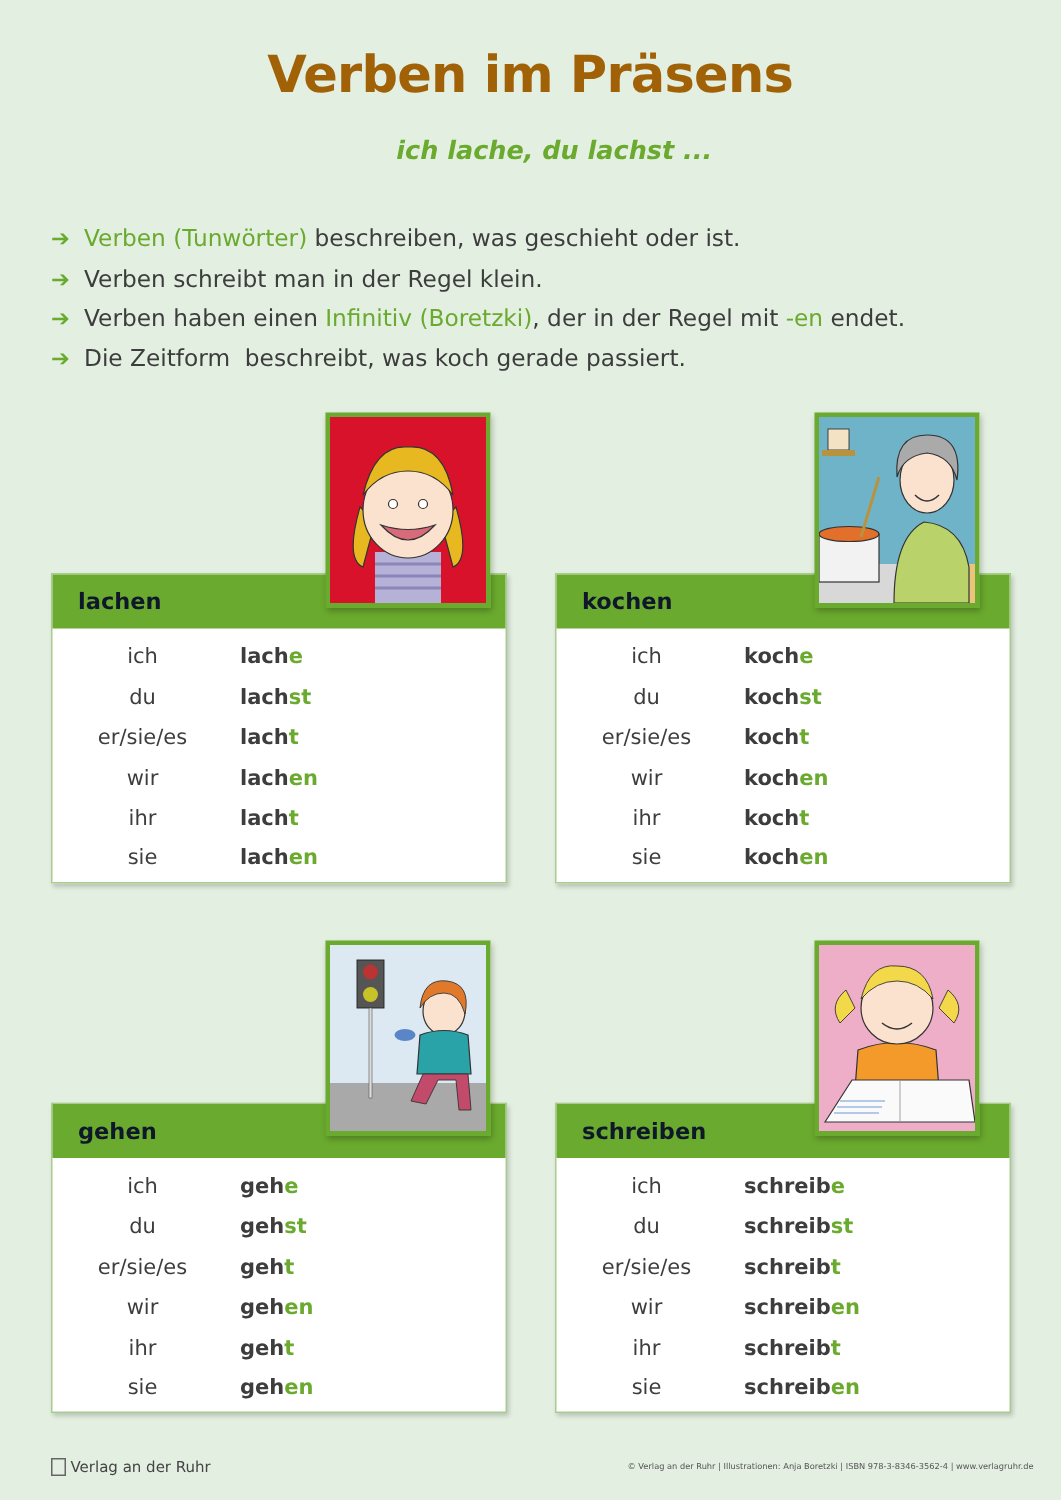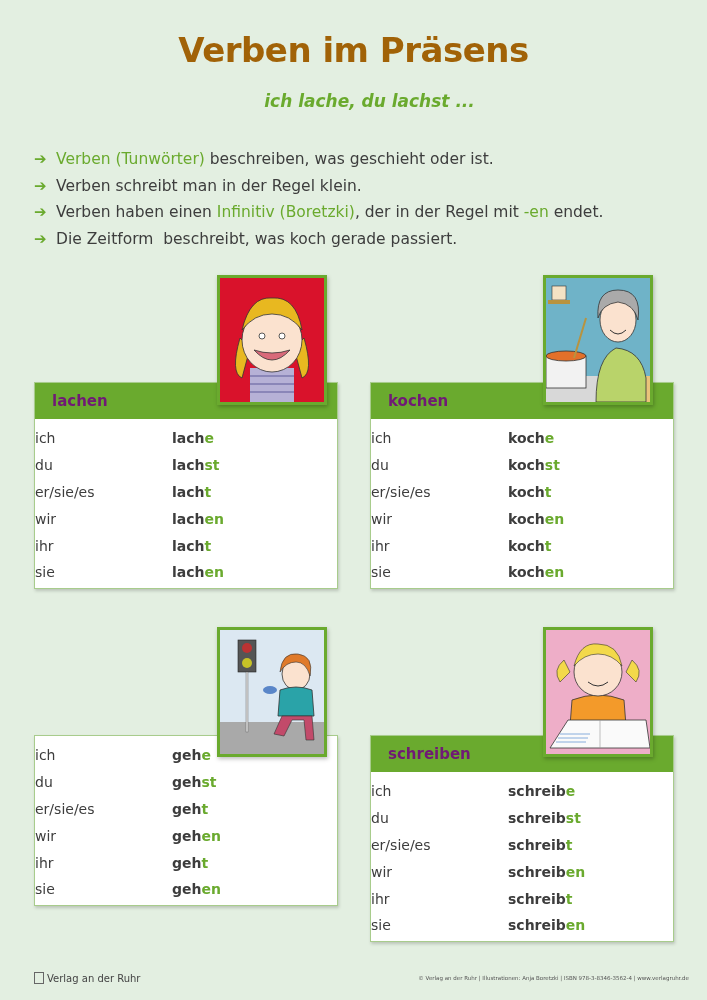--- a/index.html
+++ b/index.html
@@ -19,26 +19,26 @@
   }
   .rules { position:absolute; top:146px; left:34px; width:660px; }
   .rule { display:flex; align-items:center; height:26.5px; font-size:15.5px; white-space:nowrap; }
   .rule .arrow { color:#6aaa2e; font-weight:bold; font-size:15px; width:22px; flex:none; }
   .g { color:#6aaa2e; }
   .card {
     position:absolute; width:302px; background:#fff;
     border:1px solid #a8cc8c; box-shadow:1px 2px 3px rgba(0,0,0,0.18);
   }
   .card-header {
-    height:36px; background:#6aaa2e; color:#701a75; font-size:15px; font-weight:bold;
+    height:36px; background:#6aaa2e; color:#0f172a; font-size:15px; font-weight:bold;
     display:flex; align-items:center; padding-left:17px;
   }
   .card-body { padding-top:6px; padding-bottom:2px; }
   .row { height:26.8px; display:flex; align-items:center; font-size:14px; }
-  .pron { width:120px; text-align:left; padding-right:17px; flex:none; color:#3d3d3d; }
+  .pron { width:120px; text-align:center; padding-right:5px; flex:none; color:#3d3d3d; }
   .stem { color:#3d3d3d; font-weight:bold; }
   .end { color:#6aaa2e; font-weight:bold; }
   .pic {
     position:absolute; width:104px; height:124px; border:3px solid #6aaa2e;
     box-shadow:1px 2px 4px rgba(0,0,0,0.25); overflow:hidden;
   }
   .pic svg { width:100%; height:100%; display:block; }
   .footer-left {
     position:absolute; top:972px; left:34px; font-size:10px; color:#444; display:flex; align-items:center;
   }
@@ -173,20 +173,21 @@
     <path d="M64 52 Q72 60 80 52" fill="none" stroke="#333" stroke-width="1"></path>
     <rect x="0" y="78" width="40" height="32" fill="#f2f2f2" stroke="#333" stroke-width="0.8"></rect>
     <ellipse cx="20" cy="78" rx="20" ry="5" fill="#e2702a" stroke="#333" stroke-width="0.8"></ellipse>
     <line x1="28" y1="80" x2="40" y2="40" stroke="#b8933f" stroke-width="2"></line>
     <rect x="6" y="8" width="14" height="14" fill="#f4e2c4" stroke="#333" stroke-width="0.6"></rect>
     <rect x="2" y="22" width="22" height="4" fill="#b8933f"></rect>
   </svg>
 </div>
 
 <div class="card" style="left:34px; top:735px;">
+  <div class="card-header">gehen</div>
   <div class="card-body">
     <div class="row">
         <span class="pron">ich</span>
         <span class="stem">geh</span>
         <span class="end">e</span>
       </div>
     <div class="row">
         <span class="pron">du</span>
         <span class="stem">geh</span>
         <span class="end">st</span>

